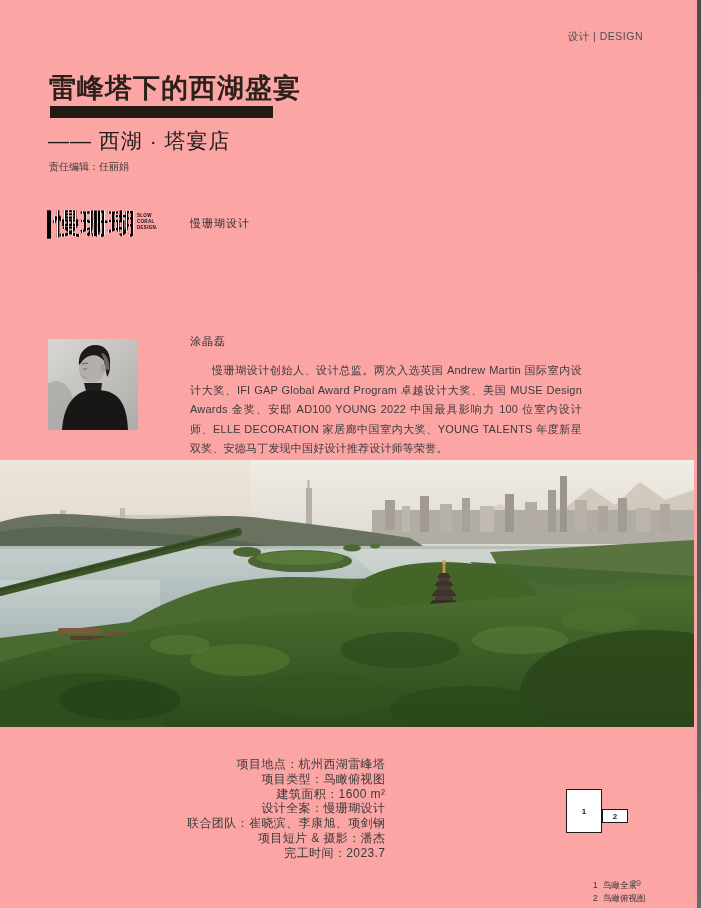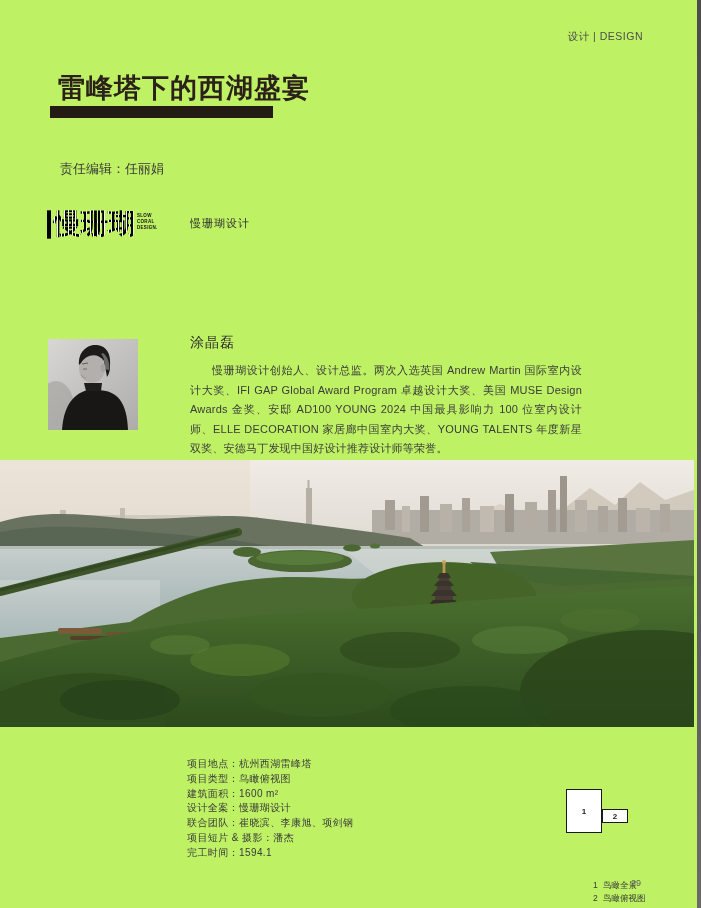--- a/index.html
+++ b/index.html
@@ -1,44 +1,44 @@
 <!DOCTYPE html>
 <html><head>
 <meta charset="utf-8">
 <style>
   * { margin:0; padding:0; box-sizing:border-box; }
   html,body { background:#ffffff; }
   body { font-family:"Liberation Sans", sans-serif; color:#3c3c3c; }
   .page {
     position:relative; width:701px; height:908px; margin:0 auto;
-    background:#bef264; overflow:hidden;
+    background:#fca5a5; overflow:hidden;
   }
   .edge-strip {
     position:absolute; right:0; top:0; width:4px; height:908px;
     background:linear-gradient(180deg,#4c4c4c 0%,#5a5a5a 60%,#6a6a6a 100%);
   }
   .section-header {
     position:absolute; top:30px; right:58px;
     font-size:10.5px; letter-spacing:0.5px; color:#4c4c4c;
   }
   .article-title {
-    position:absolute; left:58px; top:70px; width:520px;
+    position:absolute; left:49px; top:70px; width:520px;
     font-size:27px; font-weight:bold; letter-spacing:1px; color:#2b211a;
     font-family:"DejaVu Sans", sans-serif;
   }
   .title-bar {
     position:absolute; left:50px; top:106px; width:223px; height:12px;
     background:#241b15;
   }
   .article-subtitle {
     position:absolute; left:48px; top:127px;
     font-size:21px; font-weight:500; letter-spacing:1px; color:#1f1c1a;
   }
   .editor-credit {
-    position:absolute; left:60px; top:160px; font-size:13px; color:#3a3a3a;
+    position:absolute; left:49px; top:160px; font-size:10px; color:#3a3a3a;
   }
   .studio-logo { position:absolute; left:47px; top:211px; width:130px; }
   .logo-cn {
     display:inline-block; font-size:27px; font-weight:bold; letter-spacing:0px;
     color:#000; transform:scaleY(1.05); line-height:1;
     border-left:4px solid #000; padding-left:3px;
   }
   @supports ((-webkit-background-clip:text) or (background-clip:text)) {
     .logo-cn {
       background:repeating-linear-gradient(90deg,#000 0 2.6px,#fff 2.6px 3.6px);
@@ -57,36 +57,36 @@
   }
   .studio-intro {
     position:absolute; left:190px; top:242px; width:386px;
     font-size:11px; line-height:19px; color:#3b3b3b; text-align:justify;
     text-indent:2em; letter-spacing:0.5px;
   }
   .portrait {
     position:absolute; left:48px; top:339px; width:90px; height:91px;
   }
   .designer-name {
-    position:absolute; left:190px; top:334px; font-size:14px; color:#2f2f2f;
+    position:absolute; left:190px; top:334px; font-size:11px; color:#2f2f2f;
     letter-spacing:1px;
   }
   .designer-bio {
     position:absolute; left:190px; top:361px; width:392px;
     font-size:11px; line-height:19.5px; color:#3b3b3b; text-align:justify;
     text-indent:2em; letter-spacing:0.2px;
   }
   .hero-photo {
     position:absolute; left:0; top:460px; width:694px; height:267px;
     overflow:hidden;
   }
   .hero-photo svg { display:block; }
   .project-info {
-    position:absolute; left:187px; top:757px; font-size:10px;
-    line-height:14.8px; color:#3a3a3a; letter-spacing:0.4px;
+    position:absolute; left:187px; top:757px; font-size:12px;
+    line-height:14.8px; color:#3a3a3a; letter-spacing:0.4px;text-align:right;
   }
   .diagram { position:absolute; left:566px; top:789px; }
   .diag-box1 {
     position:absolute; left:0; top:0; width:36px; height:44px;
     border:1.6px solid #1a1a1a; display:flex; align-items:center; justify-content:center;
     font-size:8px; font-weight:bold; color:#1a1a1a; background:#fff;
   }
   .diag-box2 {
     position:absolute; left:36px; top:20px; width:26px; height:14px;
     border:1.6px solid #1a1a1a; display:flex; align-items:center; justify-content:center;
@@ -106,20 +106,21 @@
 <body>
 
 <div class="page">
 
   <div class="edge-strip"></div>
 
   <div class="section-header">设计 | DESIGN</div>
 
   <h1 class="article-title">雷峰塔下的西湖盛宴</h1>
   <div class="title-bar"></div>
+  <h2 class="article-subtitle">—— 西湖 · 塔宴店</h2>
   <div class="editor-credit">责任编辑：任丽娟</div>
 
   <div class="studio-logo">
     <span class="logo-cn">慢珊瑚</span><span class="logo-en">SLOW CORAL DESIGN.</span>
   </div>
 
   <div class="studio-name">慢珊瑚设计</div>
 
   <div class="portrait">
     <svg width="90" height="91" viewBox="0 0 90 91">
@@ -137,21 +138,21 @@
       <path d="M31,26 C30,12 40,5 49,6 C59,7 63,15 62,27 C62,32 61,35 59,38 L56,22 C50,13 38,15 33,24 Z" fill="#1c1b1a"></path>
       <path d="M55,14 C60,18 62,24 61,31 L56,30 C57,23 56,18 53,15 Z" fill="#6a6866"></path>
       <ellipse cx="55" cy="29" rx="2.5" ry="4" fill="#a6a29f"></ellipse>
       <path d="M34,25 L40,24" stroke="#55504c" stroke-width="1.2" fill="none" opacity="0.8"></path>
       <path d="M35,30 L39,30" stroke="#55504c" stroke-width="1" fill="none" opacity="0.7"></path>
       <path d="M33,36 C34,38 36,39 38,39" stroke="#8f8b88" stroke-width="1" fill="none" opacity="0.8"></path>
     </svg>
   </div>
 
   <div class="designer-name">涂晶磊</div>
-  <p class="designer-bio">慢珊瑚设计创始人、设计总监。两次入选英国 Andrew Martin 国际室内设计大奖、IFI GAP Global Award Program 卓越设计大奖、美国 MUSE Design Awards 金奖、安邸 AD100 YOUNG 2024 中国最具影响力 100 位室内设计师、ELLE DECORATION 家居廊中国室内大奖、YOUNG TALENTS 年度新星双奖、安德马丁发现中国好设计推荐设计师等荣誉。</p>
+  <p class="designer-bio">慢珊瑚设计创始人、设计总监。两次入选英国 Andrew Martin 国际室内设计大奖、IFI GAP Global Award Program 卓越设计大奖、美国 MUSE Design Awards 金奖、安邸 AD100 YOUNG 2022 中国最具影响力 100 位室内设计师、ELLE DECORATION 家居廊中国室内大奖、YOUNG TALENTS 年度新星双奖、安德马丁发现中国好设计推荐设计师等荣誉。</p>
 
   <div class="hero-photo">
     <svg width="694" height="267" viewBox="0 0 694 267">
       <defs>
         <linearGradient id="sky" x1="0" y1="0" x2="0" y2="1">
           <stop offset="0" stop-color="#f0ebe4"></stop>
             <stop offset="0.7" stop-color="#e3ded6"></stop>
             <stop offset="1" stop-color="#d8d4cc"></stop>
         </linearGradient>
         <linearGradient id="water" x1="0" y1="0" x2="0" y2="1">
@@ -273,21 +274,21 @@
     </svg>
   </div>
 
   <div class="project-info">
     <div class="project-line">项目地点：杭州西湖雷峰塔</div>
     <div class="project-line">项目类型：鸟瞰俯视图</div>
     <div class="project-line">建筑面积：1600 m²</div>
     <div class="project-line">设计全案：慢珊瑚设计</div>
     <div class="project-line">联合团队：崔晓滨、李康旭、项剑钢</div>
     <div class="project-line">项目短片 &amp; 摄影：潘杰</div>
-    <div class="project-line">完工时间：1594.1</div>
+    <div class="project-line">完工时间：2023.7</div>
   </div>
 
   <div class="diagram">
     <div class="diag-box1">1</div>
     <div class="diag-box2">2</div>
   </div>
 
   <div class="diagram-legend">
     <div class="legend-row"><span class="num">1</span><span>鸟瞰全景</span></div>
     <div class="legend-row"><span class="num">2</span><span>鸟瞰俯视图</span></div>

